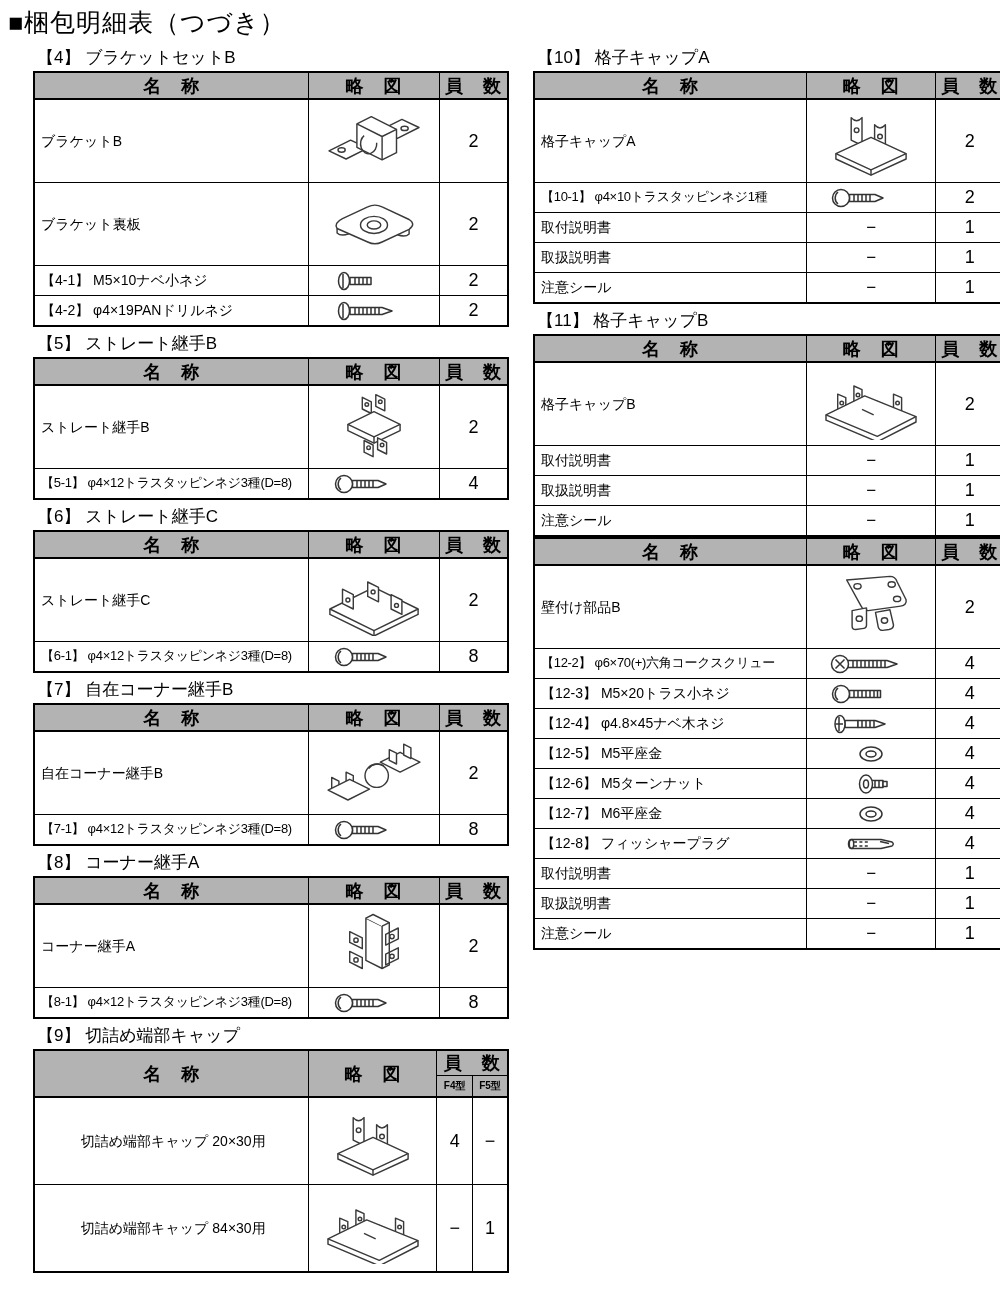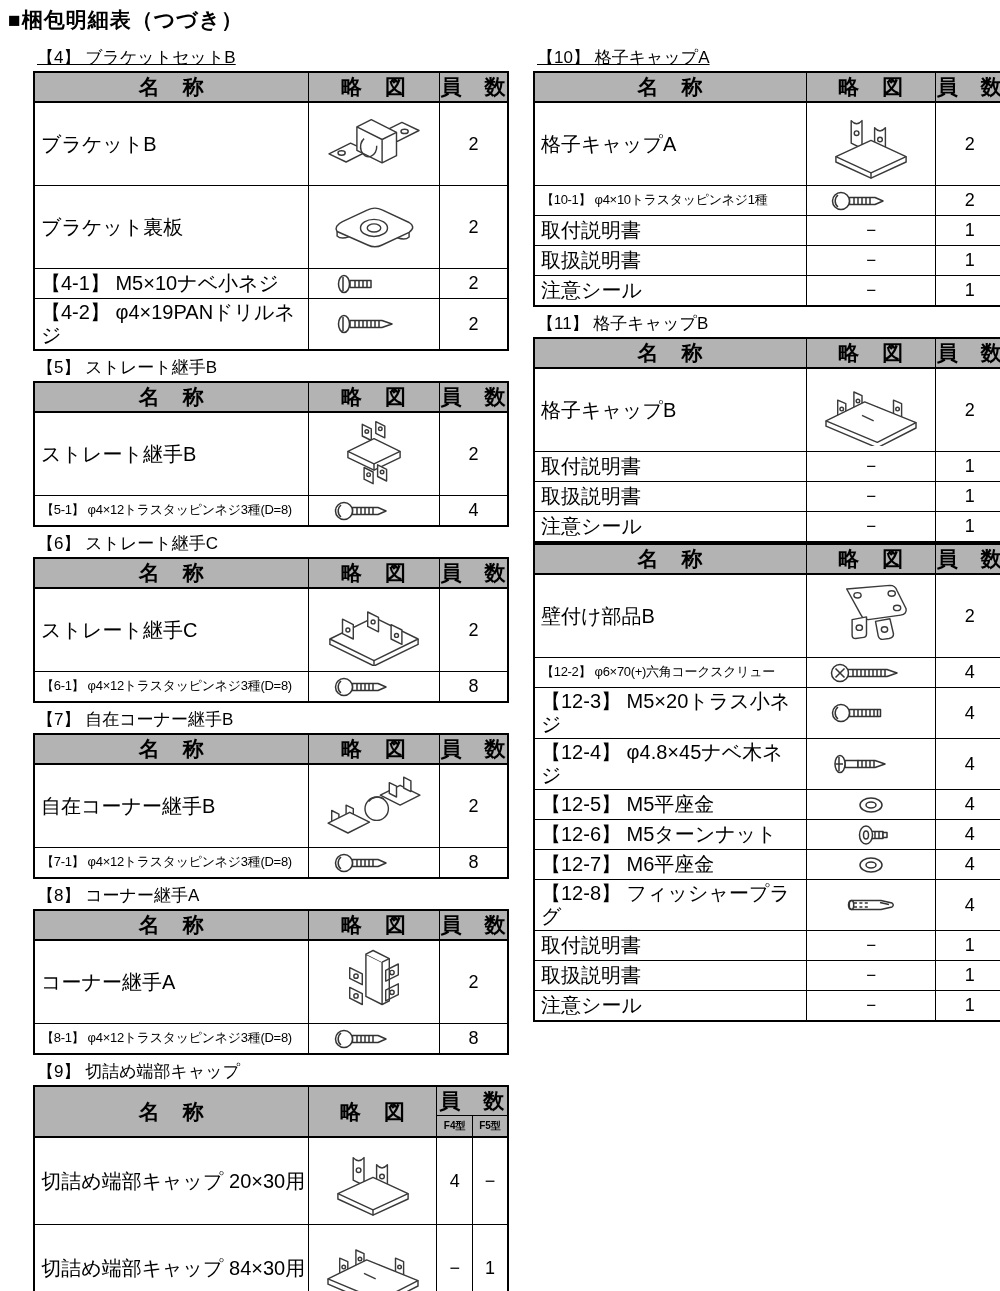--- a/index.html
+++ b/index.html
@@ -1,35 +1,35 @@
 <!DOCTYPE html>
 <html><head>
 <meta charset="utf-8">
 <style>
   html,body{margin:0;padding:0;}
   body{
     width:1000px;height:1291px;position:relative;background:#fff;color:#000;
     font-family:"Liberation Sans","DejaVu Sans",sans-serif;
     -webkit-font-smoothing:antialiased;overflow:hidden;
   }
-  .page-title{position:absolute;left:8px;top:6px;font-size:21px;font-weight:bold;letter-spacing:1px;}
+  .page-title{position:absolute;left:8px;top:6px;font-size:25px;font-weight:normal;letter-spacing:1px;}
   .col{position:absolute;top:48px;}
   .col-left{left:33px;width:476px;}
   .col-right{left:513px;width:472px;margin-left:20px;}
   .sec-label{font-size:17px;line-height:20px;margin:7px 0 3px 4px;white-space:nowrap;}
-  .sec:first-child .sec-label{margin-top:0;text-decoration:underline;}
+  .sec:first-child .sec-label{margin-top:0;}
   table{border-collapse:collapse;width:100%;table-layout:fixed;border:2px solid #000;background:#fff;}
   th,td{border:1px solid #000;overflow:hidden;padding:0;}
   thead th{
-    background:#b3b3b3;font-size:21px;font-weight:bold;height:25px;
+    background:#b3b3b3;font-size:18px;font-weight:bold;height:25px;
     border-bottom:2px solid #000;text-align:center;letter-spacing:1px;
   }
   th.sub{font-size:10px;height:20px;letter-spacing:0;border-bottom:2px solid #000;}
   th.qtyspan{height:22px;border-bottom:1px solid #000;}
-  td.name{padding:2px 3px 2px 6px;font-size:20px;text-align:left;line-height:1.15;}
+  td.name{padding:2px 3px 2px 6px;font-size:14px;text-align:left;line-height:1.15;}
   td.name.cond{font-size:13px;letter-spacing:-0.3px;}
   td.sketch{text-align:center;vertical-align:middle;}
   td.qty{text-align:center;font-size:18px;}
   tr.part td{height:78px;}
   tr.small td{height:25px;}
   table.t9 tr.part td{height:82px;text-align:center;}
   .dash{font-size:17px;}
   svg.screw{width:84px;height:26px;display:inline-block;vertical-align:middle;}
   svg.partpic{width:100px;height:72px;display:inline-block;vertical-align:middle;}
   #symdefs{position:absolute;width:0;height:0;overflow:hidden;}

